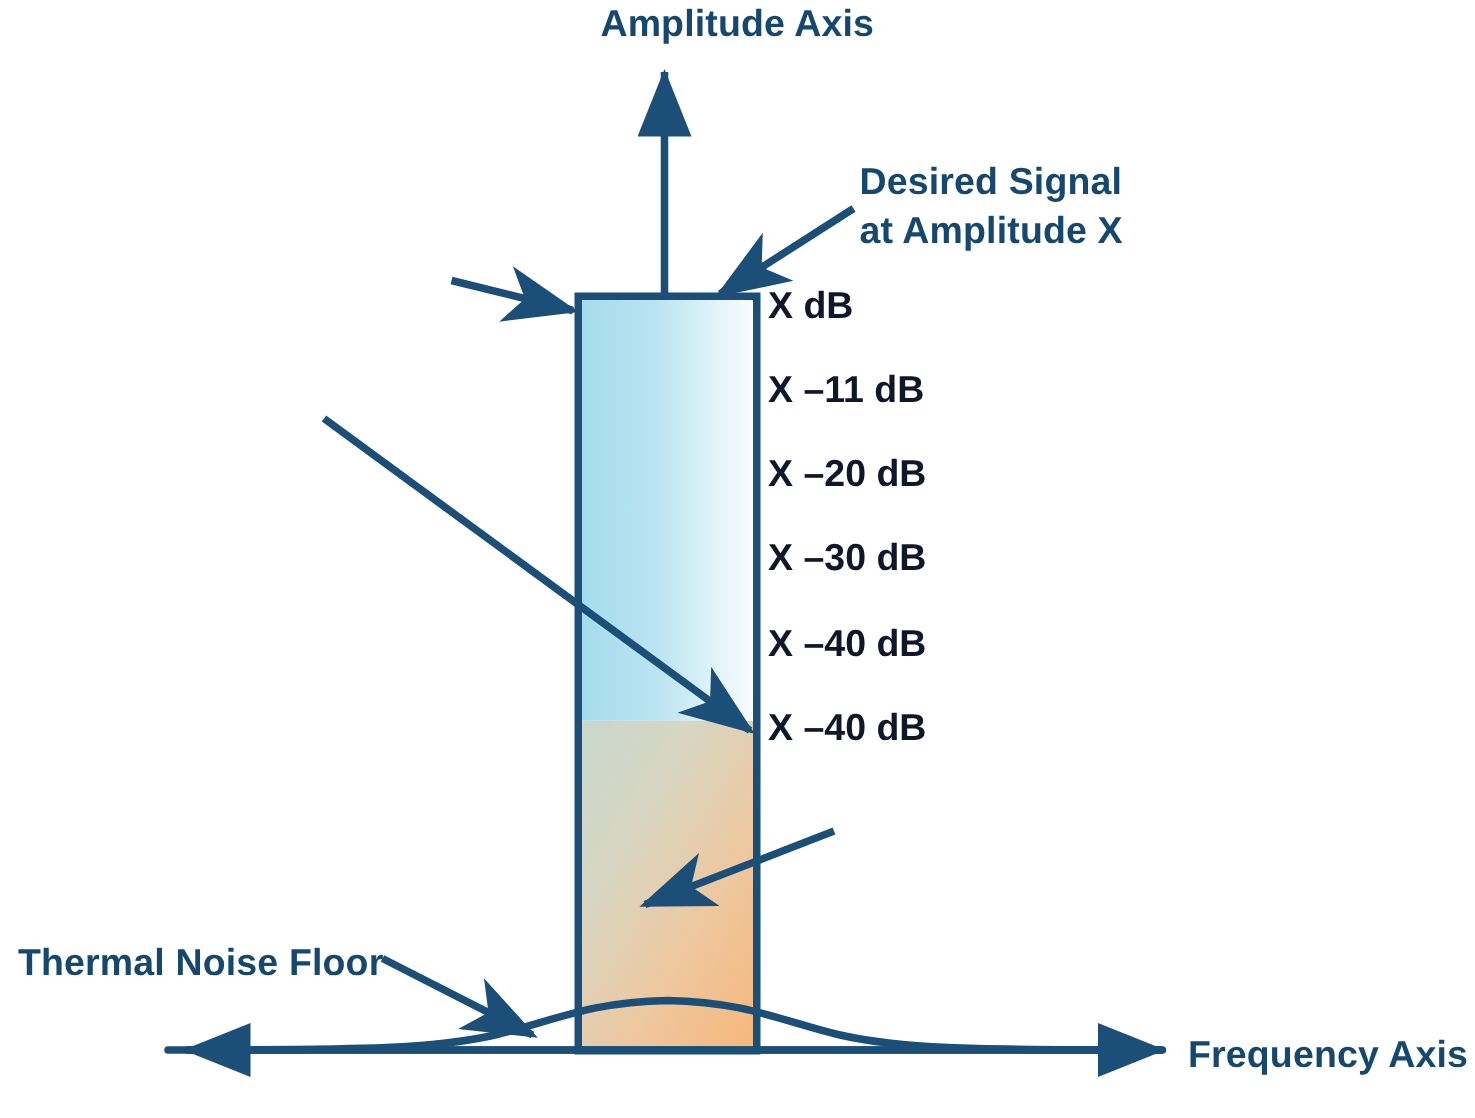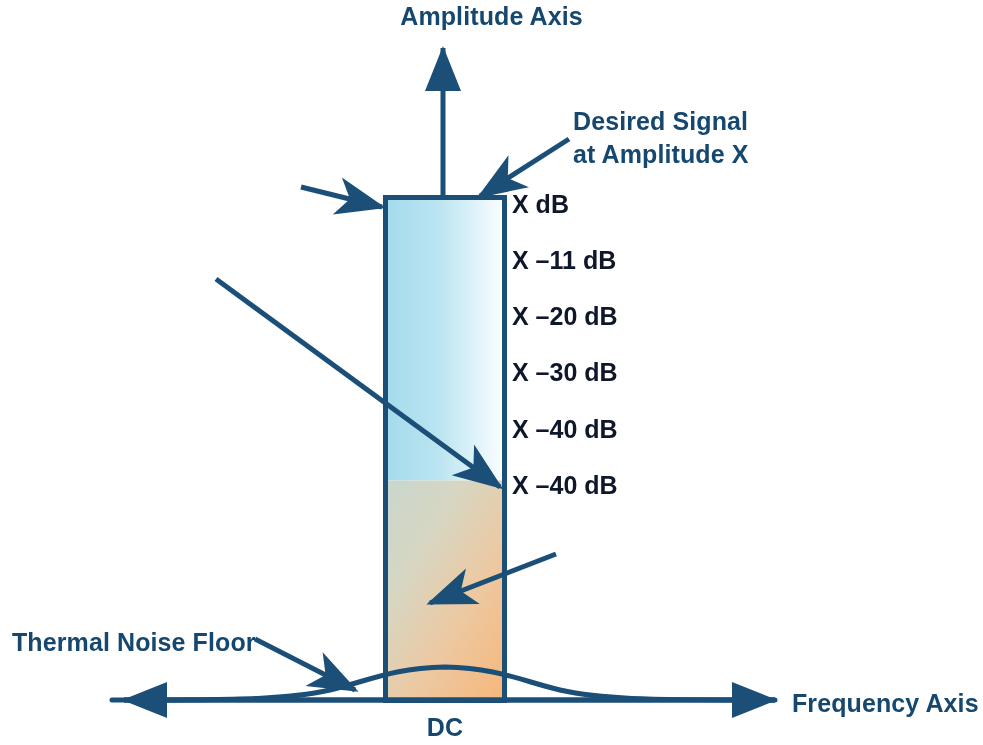--- a/index.html
+++ b/index.html
@@ -150,15 +150,14 @@
 
   <div class="lbl" id="desired-signal-label">Desired Signal
 at Amplitude X</div>
 
 
 
   <div class="lbl" id="thermal-noise-label">Thermal Noise Floor</div>
 
   <div class="lbl" id="frequency-axis-label">Frequency Axis</div>
 
-  <div class="lbl" id="dc-label">DC</div>
 
 </div>
 
 </body></html>

